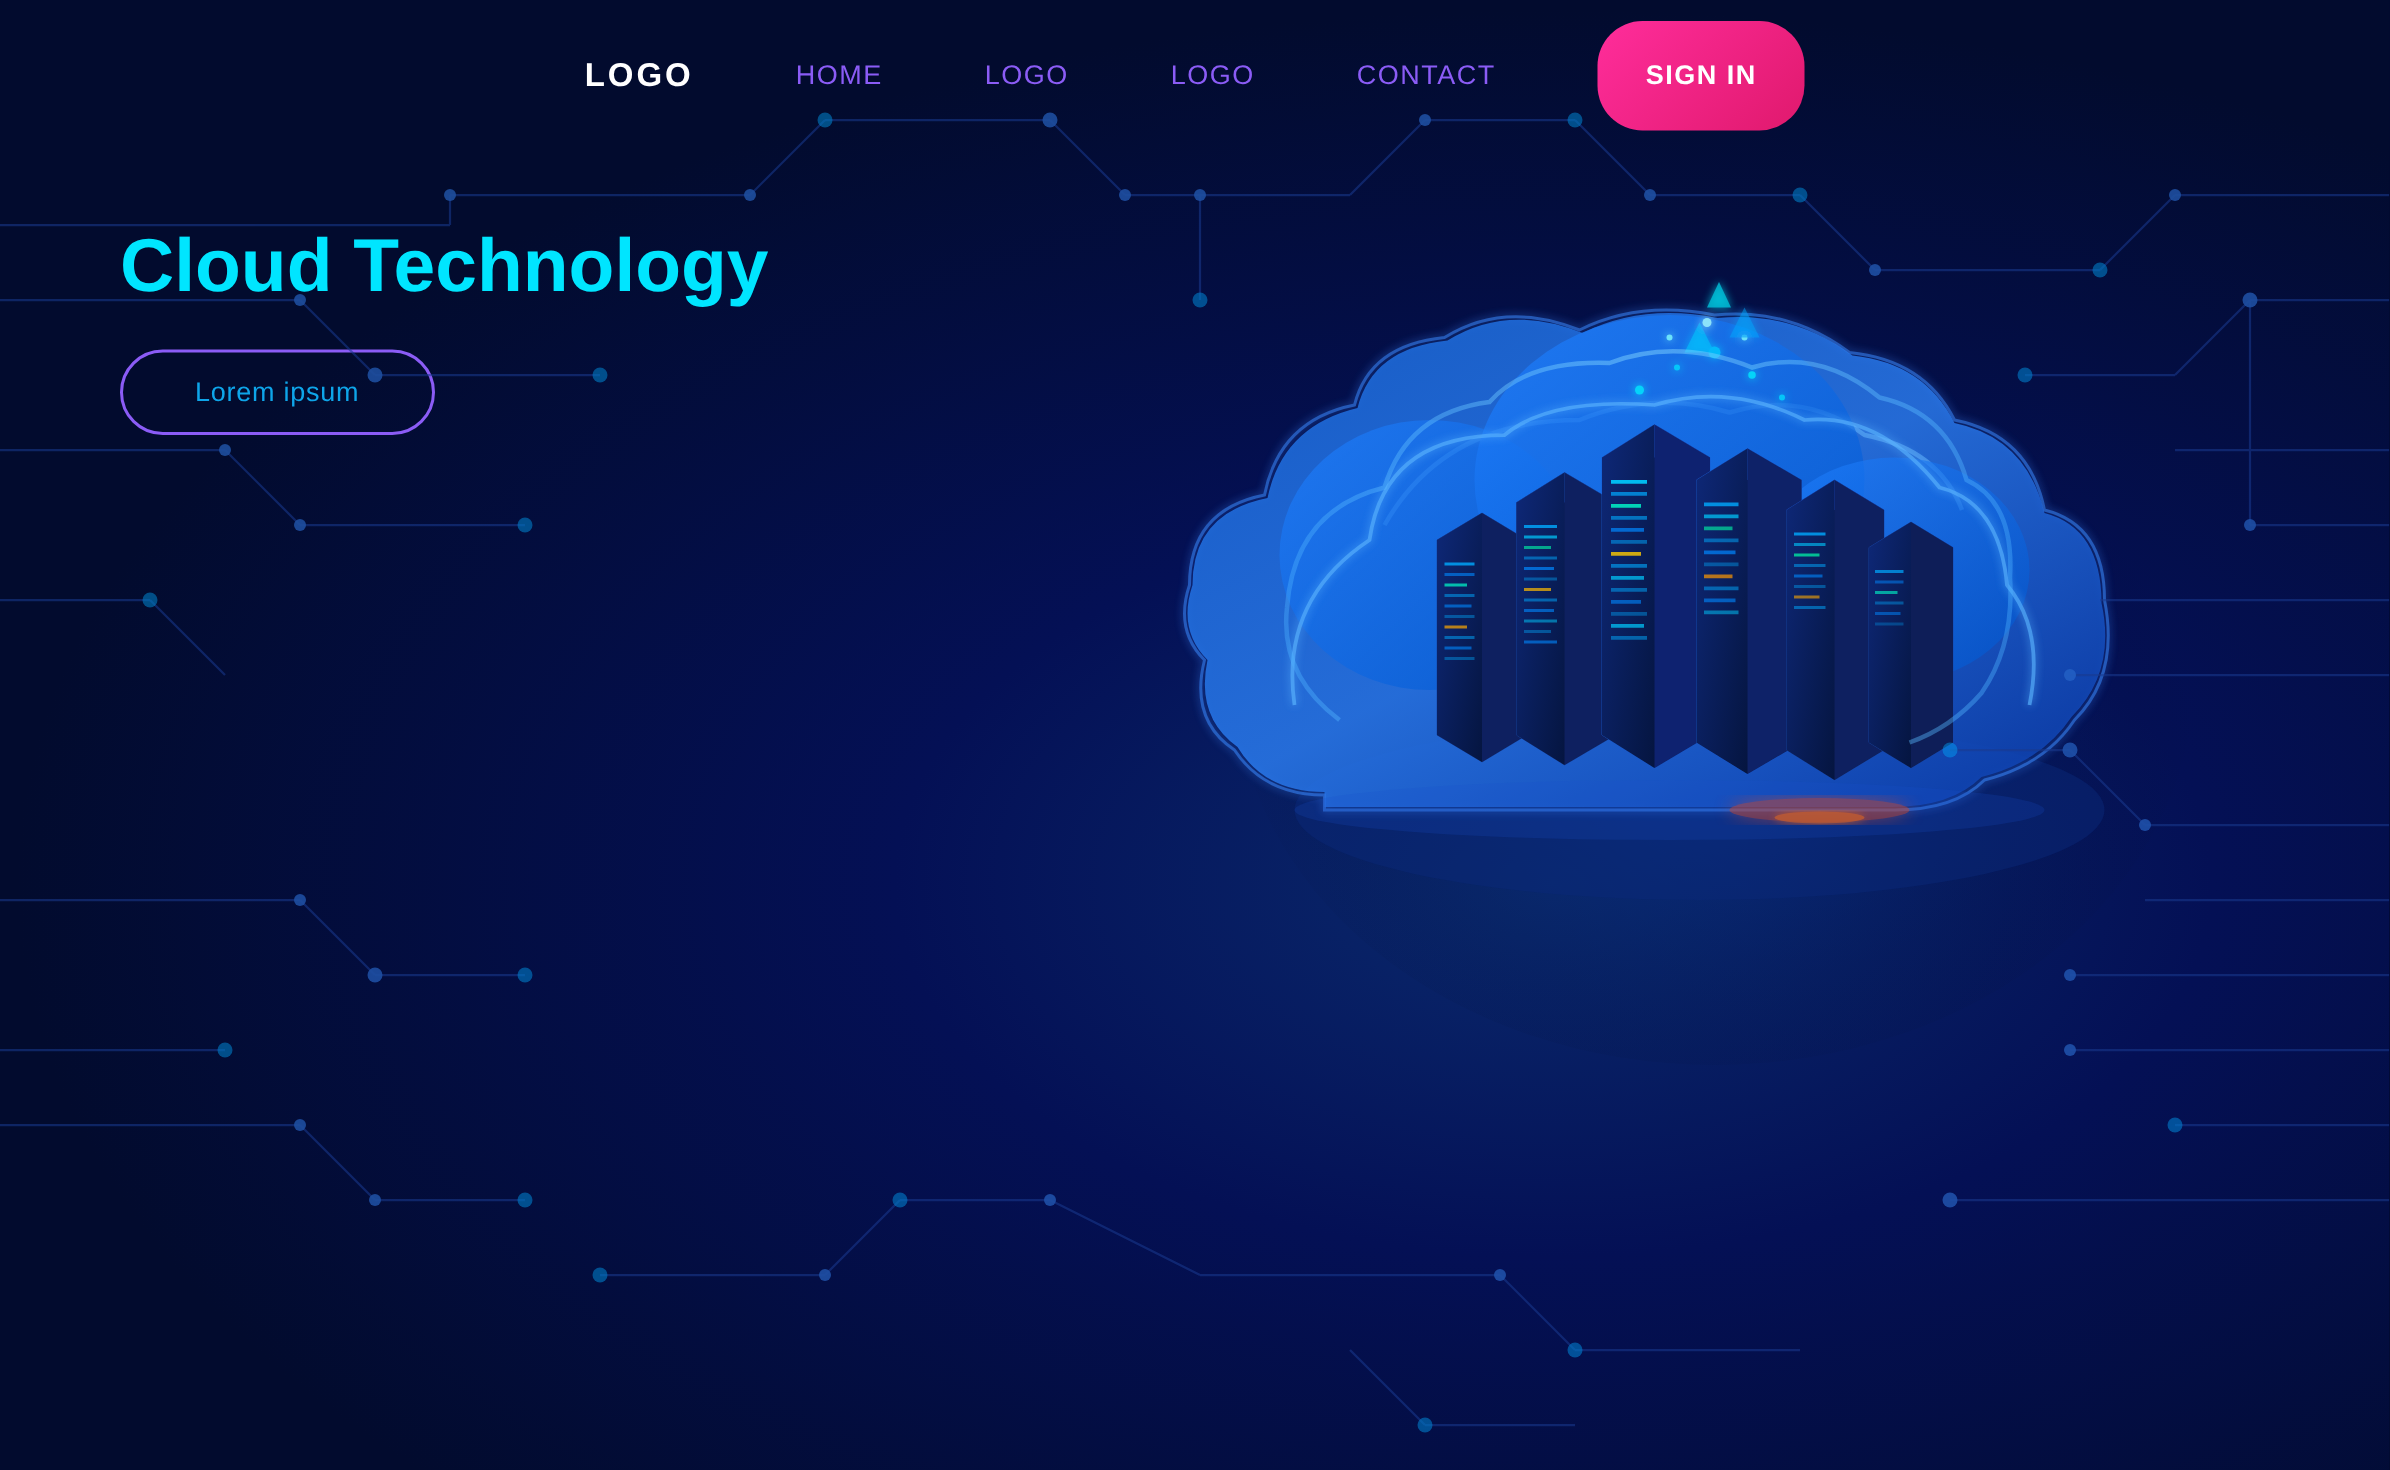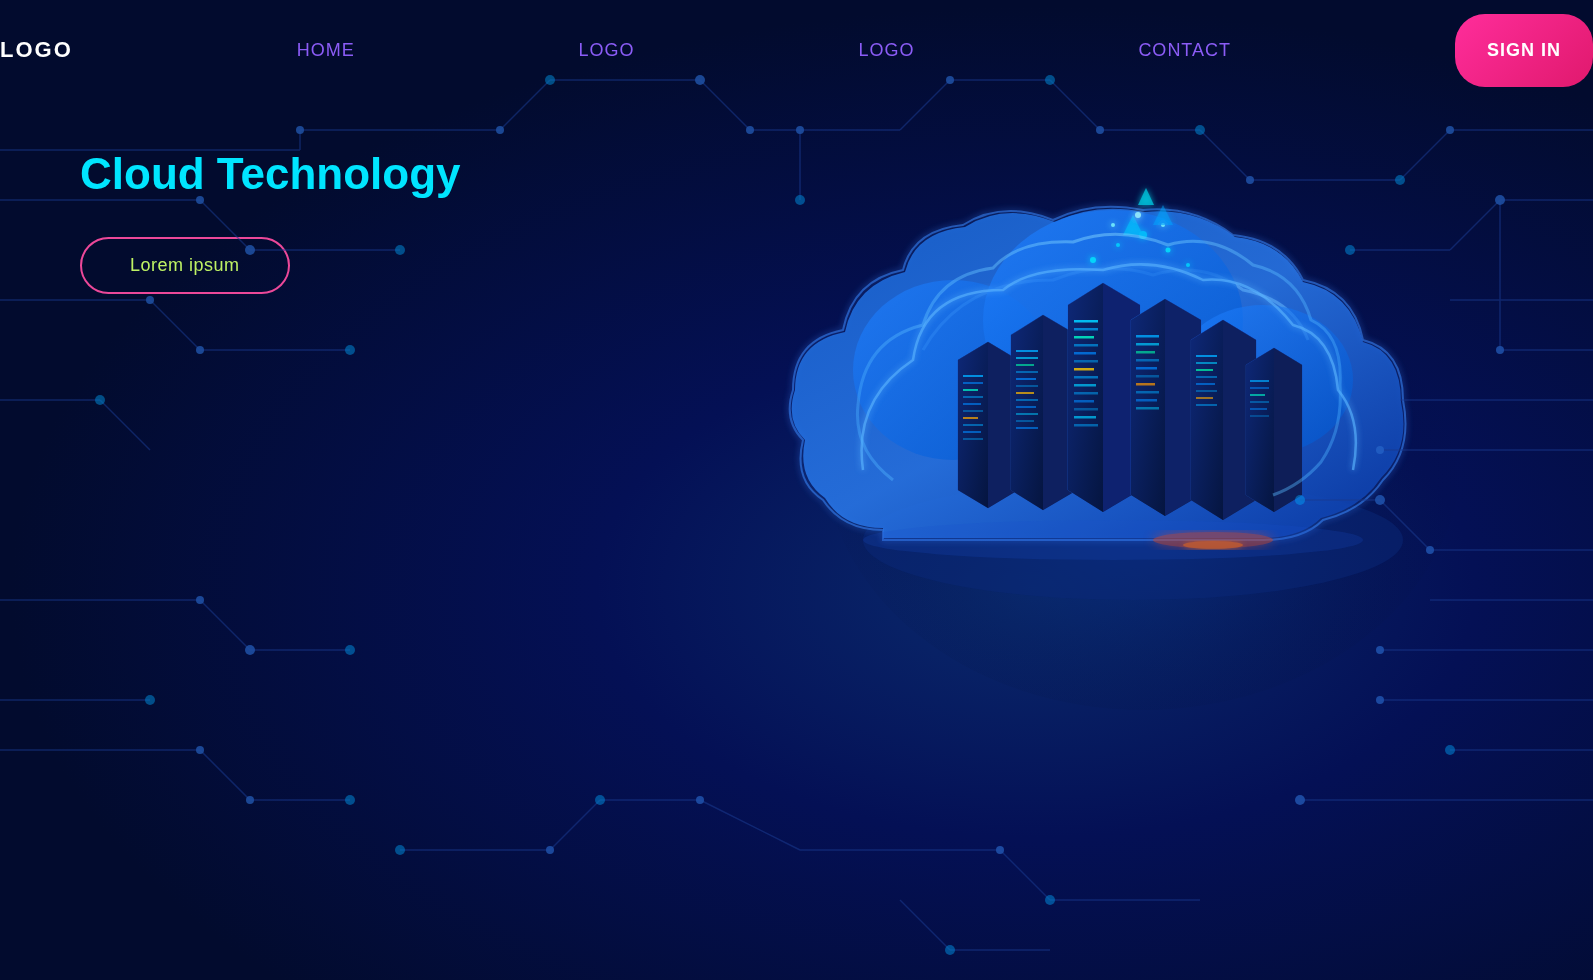--- a/index.html
+++ b/index.html
@@ -31,21 +31,21 @@
 
     
     nav {
       position: absolute;
       top: 0;
       left: 0;
       right: 0;
       height: 100px;
       display: flex;
       align-items: center;
-      justify-content: space-between;
+      justify-content: center;
       gap: 68px;
       z-index: 10;
     }
 
     .nav-logo {
       color: #ffffff;
       font-size: 22px;
       font-weight: bold;
       letter-spacing: 2px;
       cursor: pointer;
@@ -73,39 +73,39 @@
     }
 
     .hero-text {
       position: absolute;
       left: 80px;
       top: 150px;
       max-width: 480px;
     }
 
     .hero-title {
-      font-size: 44px;
+      font-size: 50px;
       font-weight: 900;
       color: #00e5ff;
       line-height: 1.1;
-      margin-bottom: 39px;
+      margin-bottom: 28px;
     }
 
     .hero-desc {
       font-size: 15px;
       color: #a0c4e8;
       line-height: 1.7;
       margin-bottom: 50px;
       max-width: 400px;
     }
 
     .hero-btn {
       background: transparent;
-      border: 2px solid #ec4899;
-      color: #bef264;
+      border: 2px solid #8b5cf6;
+      color: #0ea5e9;
       font-size: 18px;
       padding: 16px 48px;
       border-radius: 30px;
       cursor: pointer;
       letter-spacing: 0.5px;
     }
 
     
     .cloud-area {
       position: absolute;

